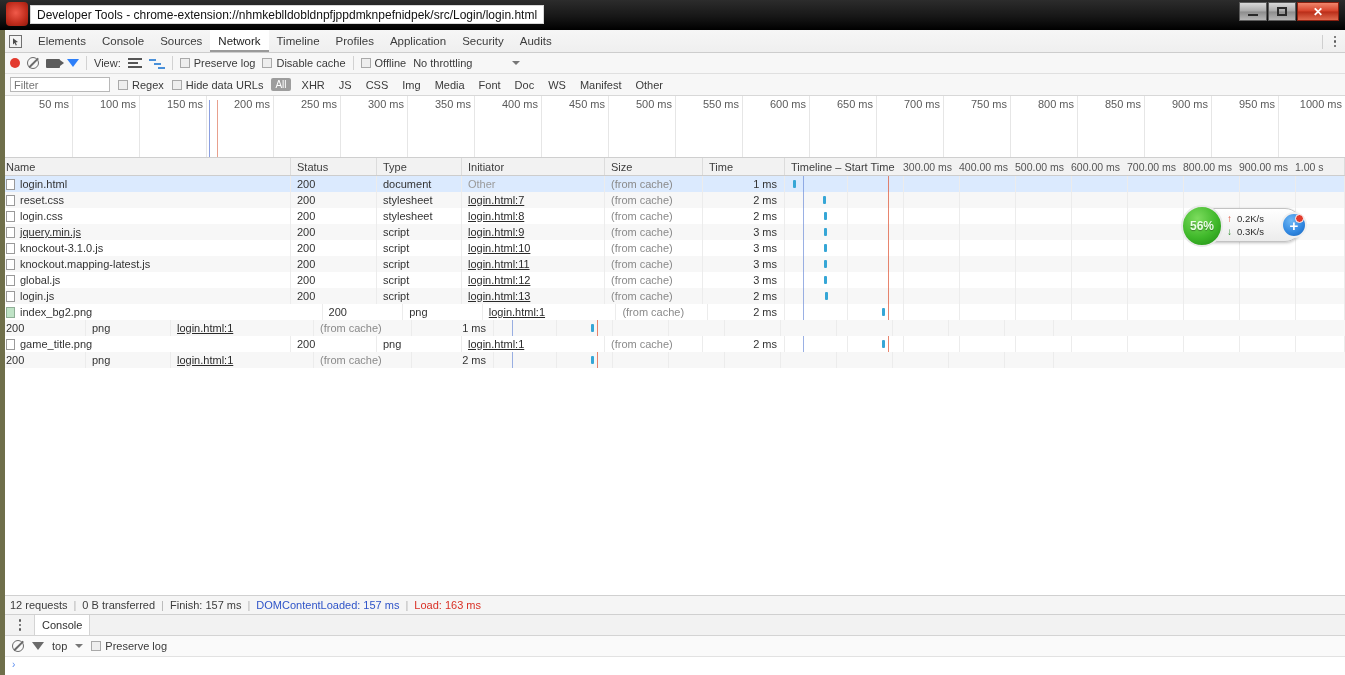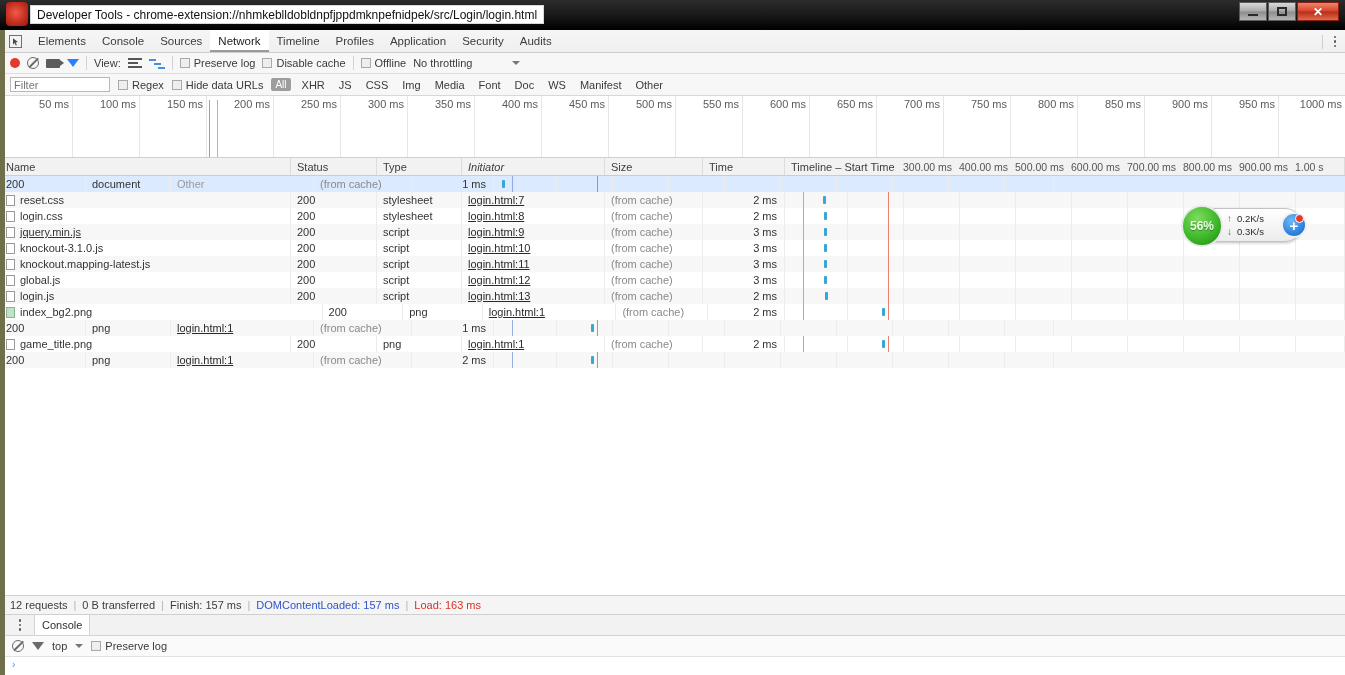--- a/index.html
+++ b/index.html
@@ -356,27 +356,31 @@
         <div class="ov-lab" style="left: 1345px;">1000 ms</div>
         <div class="ov-dcl" style="left: 209.252px;"></div>
         <div class="ov-load" style="left: 217.058px;"></div>
       </div>
 
     <div class="tablewrap">
       <div class="thead" id="thead">
           <div class="th" style="width: 291px;">Name</div>
           <div class="th" style="width: 86px;">Status</div>
           <div class="th" style="width: 85px;">Type</div>
-          <div class="th" style="width: 143px; font-style: italic;">Initiator</div>
+          <div class="th" style="width: 143px;">Initiator</div>
           <div class="th" style="width: 98px;">Size</div>
           <div class="th" style="width: 82px;">Time</div>
           <div class="th tl-head" style="width: 560px; position: relative;"><span style="position: relative; z-index: 2; background: rgb(242, 242, 242); padding-right: 3px;">Timeline – Start Time</span><span class="tl-lab" style="left: 118px;">300.00 ms</span><span class="tl-lab" style="left: 174px;">400.00 ms</span><span class="tl-lab" style="left: 230px;">500.00 ms</span><span class="tl-lab" style="left: 286px;">600.00 ms</span><span class="tl-lab" style="left: 342px;">700.00 ms</span><span class="tl-lab" style="left: 398px;">800.00 ms</span><span class="tl-lab" style="left: 454px;">900.00 ms</span><span class="tl-lab" style="left: 510px;">1.00 s</span></div>
         </div>
       <div class="rowlist" id="rowlist">
           <div class="trow sel">
+            <div class="td name-cell" style="width: 291px;">
+              <span class="fileicon"></span>
+              <span>login.html</span>
+            </div>
             <div class="td" style="width: 86px;"><span>200</span></div>
             <div class="td" style="width: 85px;"><span>document</span></div>
             <div class="td" style="width: 143px;"><span class="initiator-other">Other</span></div>
             <div class="td cache" style="width: 98px;"><span>(from cache)</span></div>
             <div class="td num" style="width: 82px;"><span>1 ms</span></div>
             <div class="td wfcol" style="width: 560px;">
               <div class="wf-grid" style="left: 62px;"></div>
               <div class="wf-grid" style="left: 118px;"></div>
               <div class="wf-grid" style="left: 174px;"></div>
               <div class="wf-grid" style="left: 230px;"></div>

